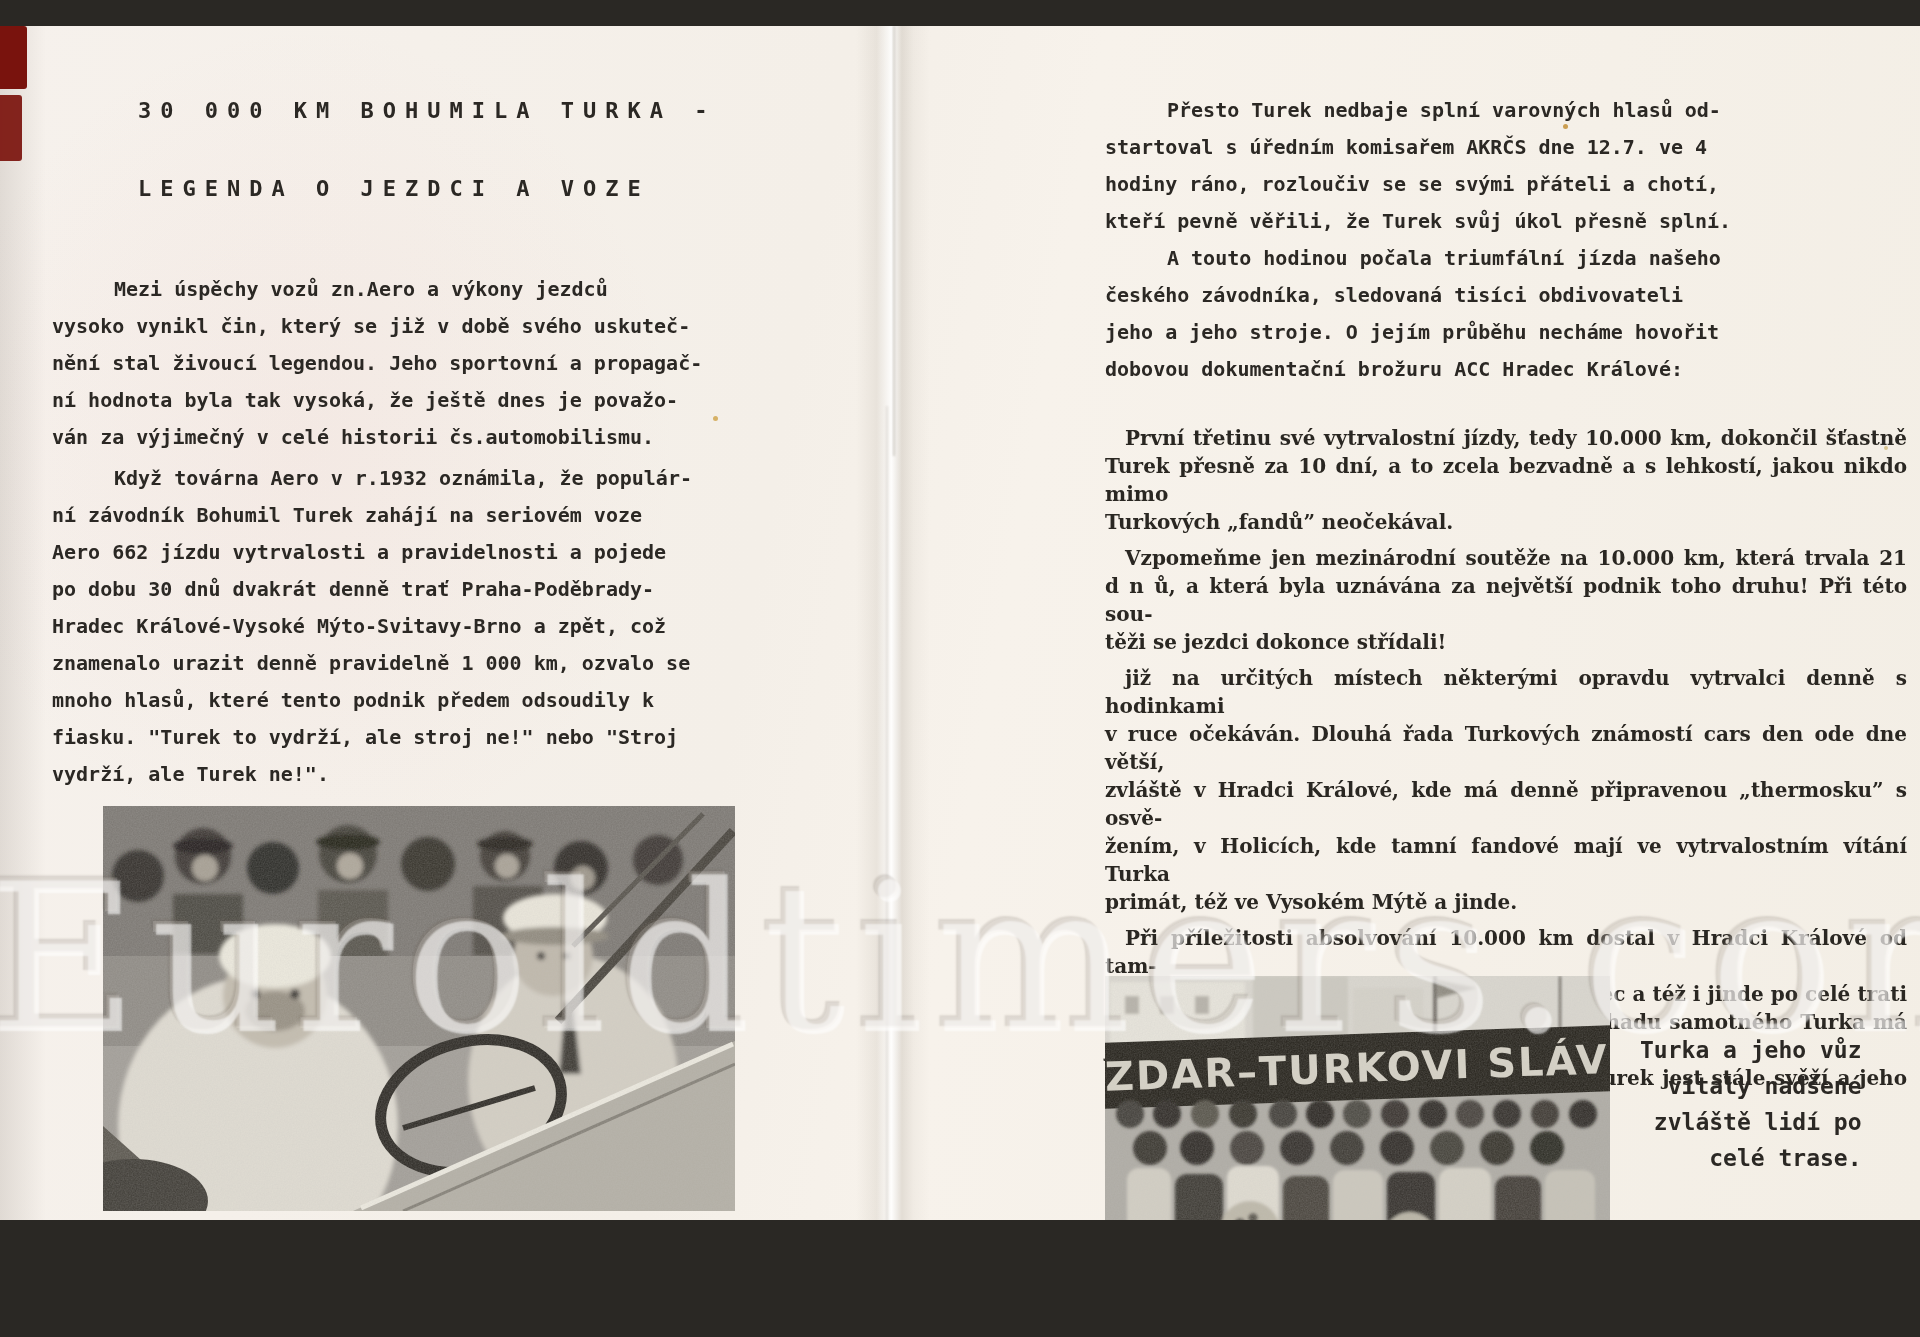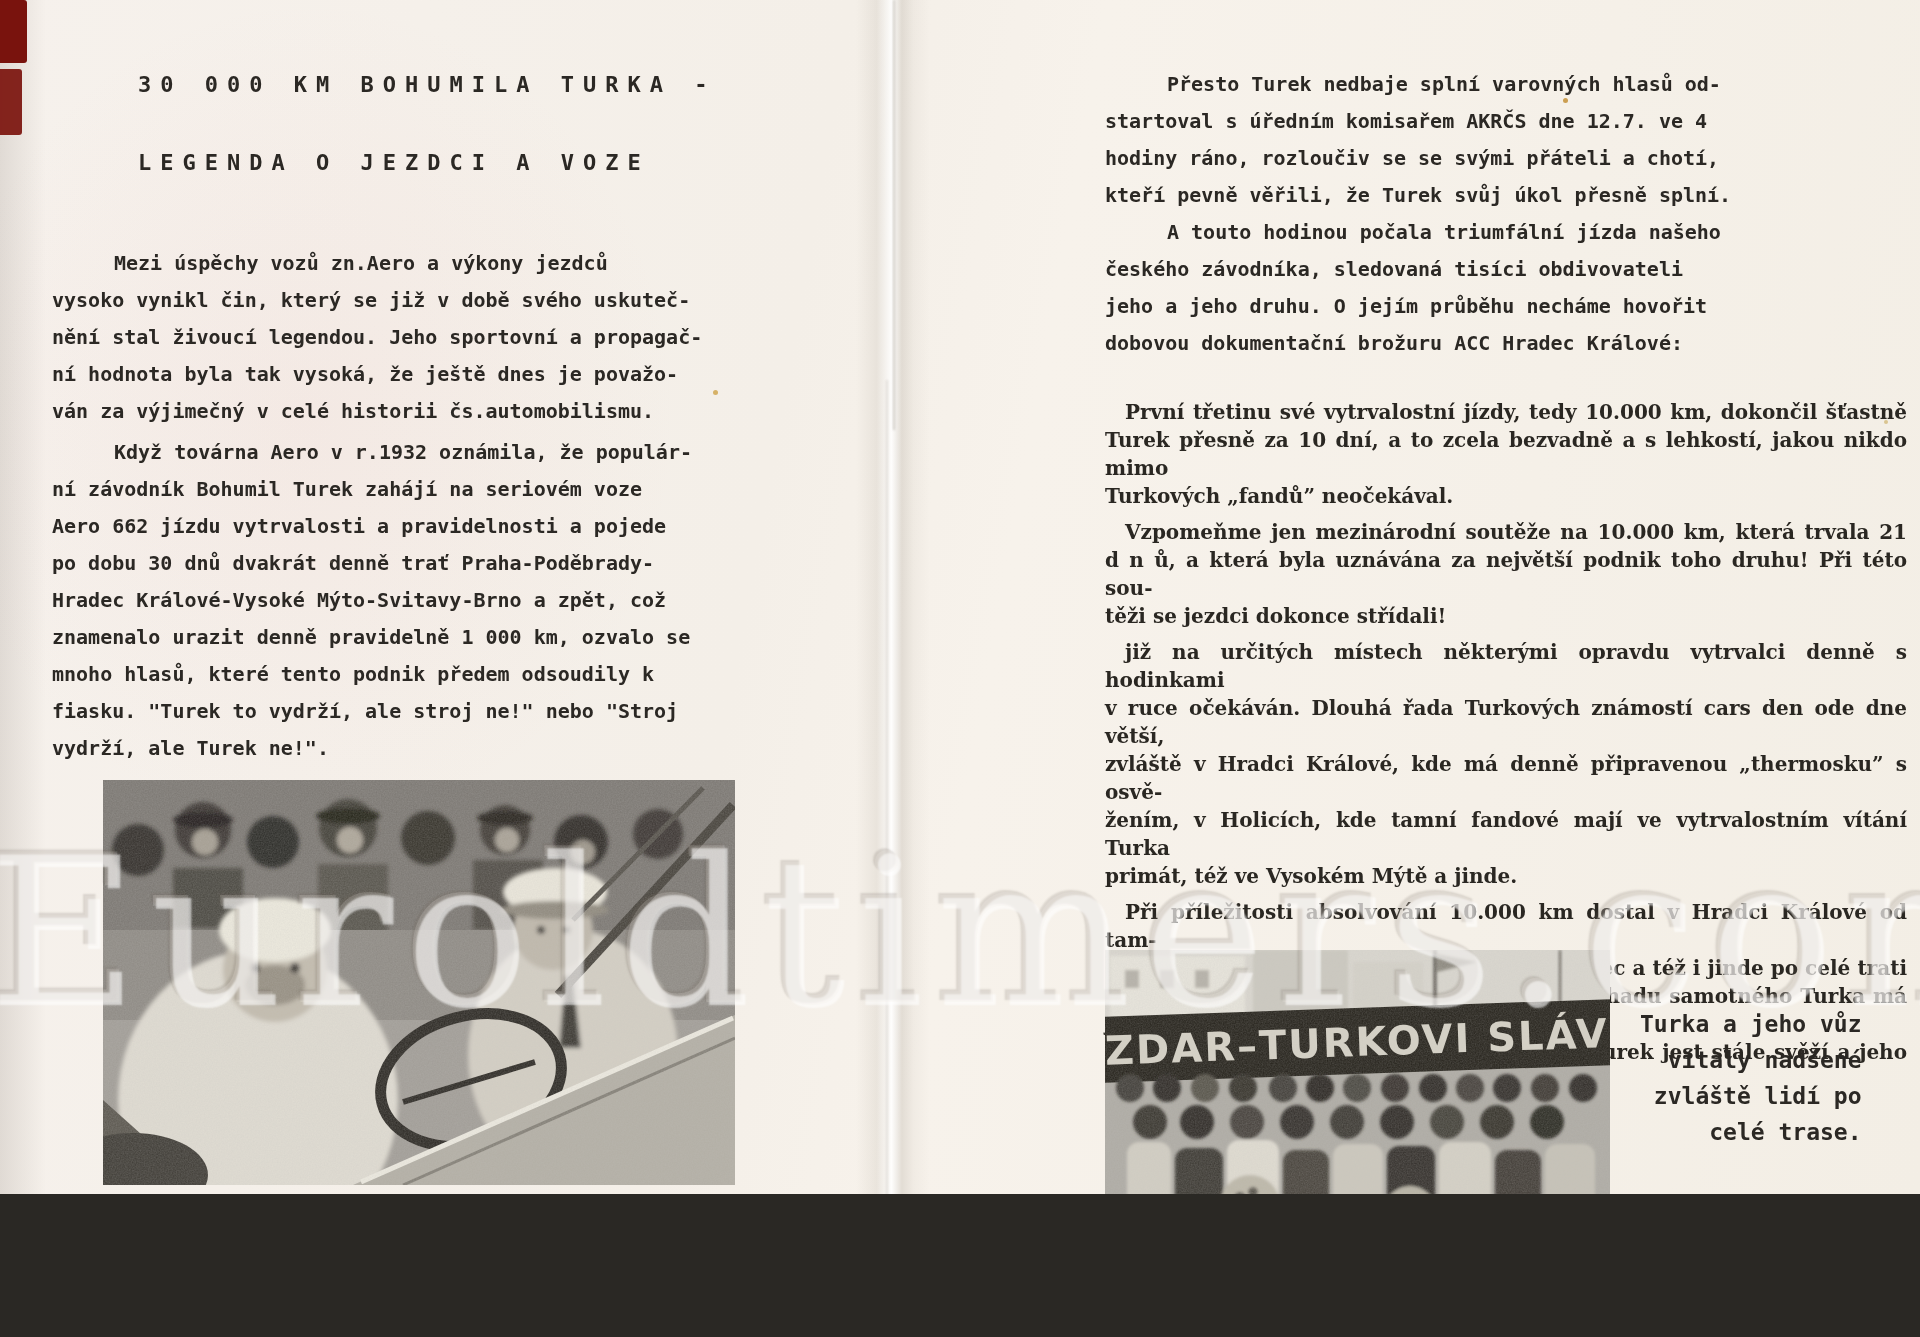--- a/index.html
+++ b/index.html
@@ -1,19 +1,19 @@
 <!DOCTYPE html>
 <html><head>
 <meta charset="utf-8">
 <style>
   html,body{margin:0;padding:0;background:#2a2824;}
   .spread{
     position:relative;width:1920px;height:1194px;overflow:hidden;
     background:linear-gradient(100deg,#f6f1ec 0%,#f4efe8 40%,#f7f2eb 52%,#f3eee5 100%);
-    font-family:"DejaVu Sans Mono",monospace;color:#26231f;
+    font-family:"DejaVu Sans Mono",monospace;color:#26231f;margin-top:26px;
   }
   .tint-left{position:absolute;left:0;top:0;width:880px;height:100%;
     background:radial-gradient(60% 50% at 35% 35%, rgba(230,170,170,0.10), rgba(230,170,170,0) 70%);}
   .left-edge{position:absolute;left:0;top:0;width:46px;height:100%;
     background:linear-gradient(90deg,rgba(110,100,90,0.16),rgba(110,100,90,0));}
   
   .title-line{position:absolute;font-weight:bold;font-size:22px;letter-spacing:9px;white-space:pre;color:#2b2824;}
   .t1{left:138px;top:72px;}
   .t2{left:138px;top:150px;}
   .twblock{position:absolute;font-weight:bold;font-size:20px;line-height:37px;color:#2b2824;}
@@ -161,21 +161,21 @@
   <div>
     <div class="twblock r1 indent-first">
         <div class="twline">Přesto Turek nedbaje splní varovných hlasů od-</div>
         <div class="twline">startoval s úředním komisařem AKRČS dne 12.7. ve 4</div>
         <div class="twline">hodiny ráno, rozloučiv se se svými přáteli a chotí,</div>
         <div class="twline">kteří pevně věřili, že Turek svůj úkol přesně splní.</div>
       </div>
     <div class="twblock r2 indent-first">
         <div class="twline">A touto hodinou počala triumfální jízda našeho</div>
         <div class="twline">českého závodníka, sledovaná tisíci obdivovateli</div>
-        <div class="twline">jeho a jeho druhu. O jejím průběhu necháme hovořit</div>
+        <div class="twline">jeho a jeho stroje. O jejím průběhu necháme hovořit</div>
         <div class="twline">dobovou dokumentační brožuru ACC Hradec Králové:</div>
       </div>
 
     <div class="printed">
       <div class="pr-para">
           <div class="prline">První třetinu své vytrvalostní jízdy, tedy 10.000 km, dokončil šťastně</div>
           <div class="prline">Turek přesně za 10 dní, a to zcela bezvadně a s lehkostí, jakou nikdo mimo</div>
           <div class="prline">Turkových „fandů” neočekával.</div>
         </div>
       <div class="pr-para">

